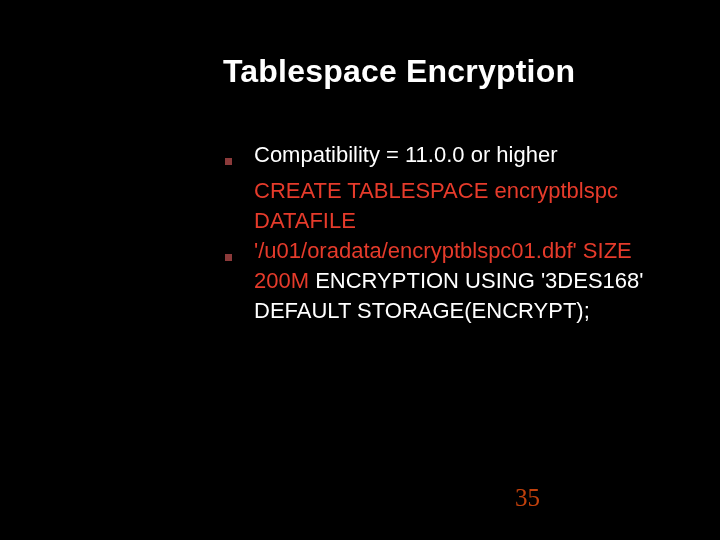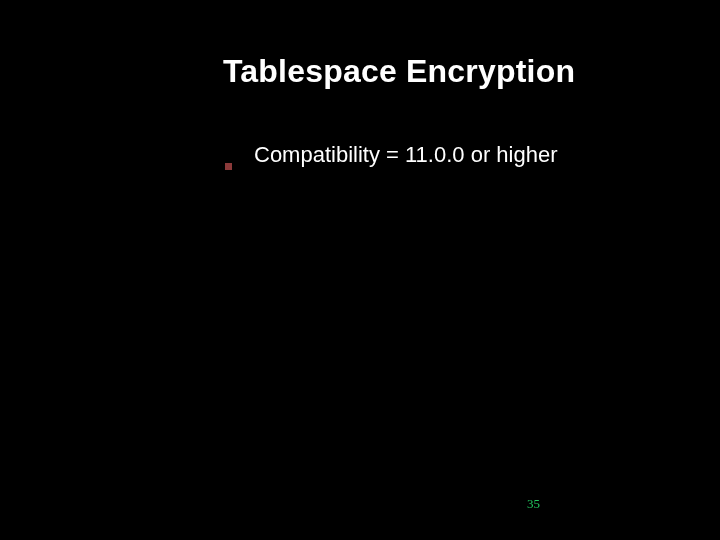--- a/index.html
+++ b/index.html
@@ -28,21 +28,21 @@
     letter-spacing: 0.2px;
   }
   .body {
     position: absolute;
     top: 140px;
     left: 225px;
     width: 420px;
   }
   .item {
     display: flex;
-    align-items: flex-end;
+    align-items: center;
     margin-bottom: 6px;
   }
   .bullet {
     width: 7px;
     height: 7px;
     background: #8b3a3a;
     flex: 0 0 7px;
     margin-top: 12px;
     margin-right: 22px;
   }
@@ -50,38 +50,44 @@
     font-size: 22px;
     line-height: 30px;
     color: #ffffff;
   }
   .red { color: #e63b2b; }
   .whiteseg { color: #ffffff; }
   .pagenum {
     position: absolute;
     right: 124px;
     bottom: 28px;
-    color: #22c55e;
+    color: #c2410c;
     font-family: "Times New Roman", Times, serif;
-    font-size: 13px;
+    font-size: 25px;
   }
 </style>
 </head>
 <body>
 
 <div class="slide">
 
   <div class="title">Tablespace Encryption</div>
 
   <div class="body">
 
     <div class="item">
       <div class="bullet"></div>
       <div class="text">Compatibility = 11.0.0 or higher</div>
     </div>
 
+    <div class="item">
+      <div class="bullet"></div>
+      <div class="text red">
+        <span class="red">CREATE TABLESPACE encryptblspc DATAFILE '/u01/oradata/encryptblspc01.dbf' SIZE 200M </span><span class="whiteseg">ENCRYPTION USING '3DES168' DEFAULT STORAGE(ENCRYPT);</span>
+      </div>
+    </div>
 
 
   </div>
 
   <div class="pagenum">35</div>
 
 </div>
 
 </body></html>

